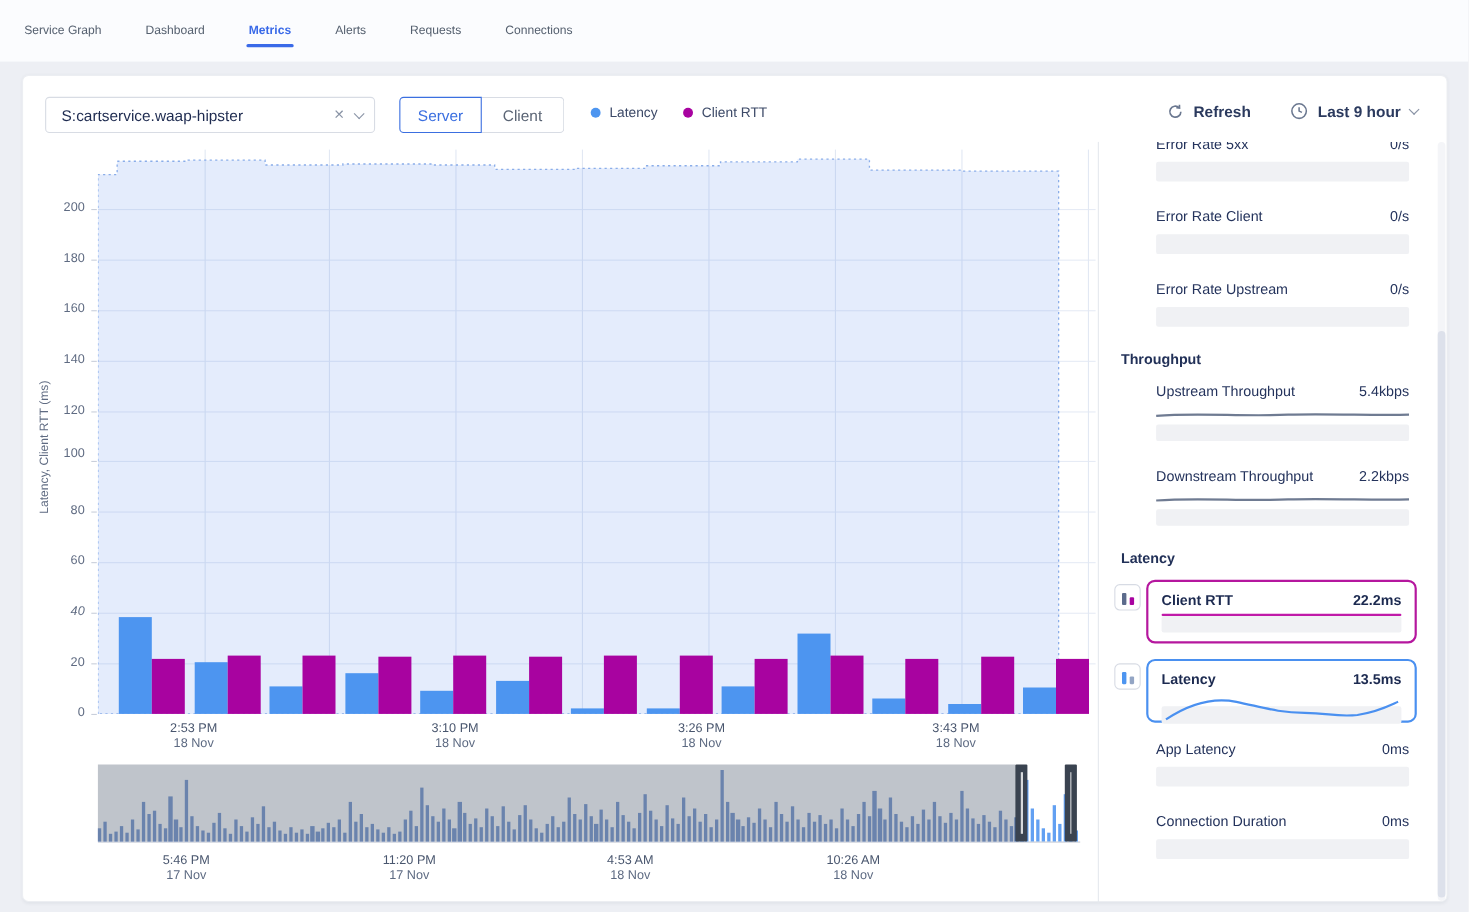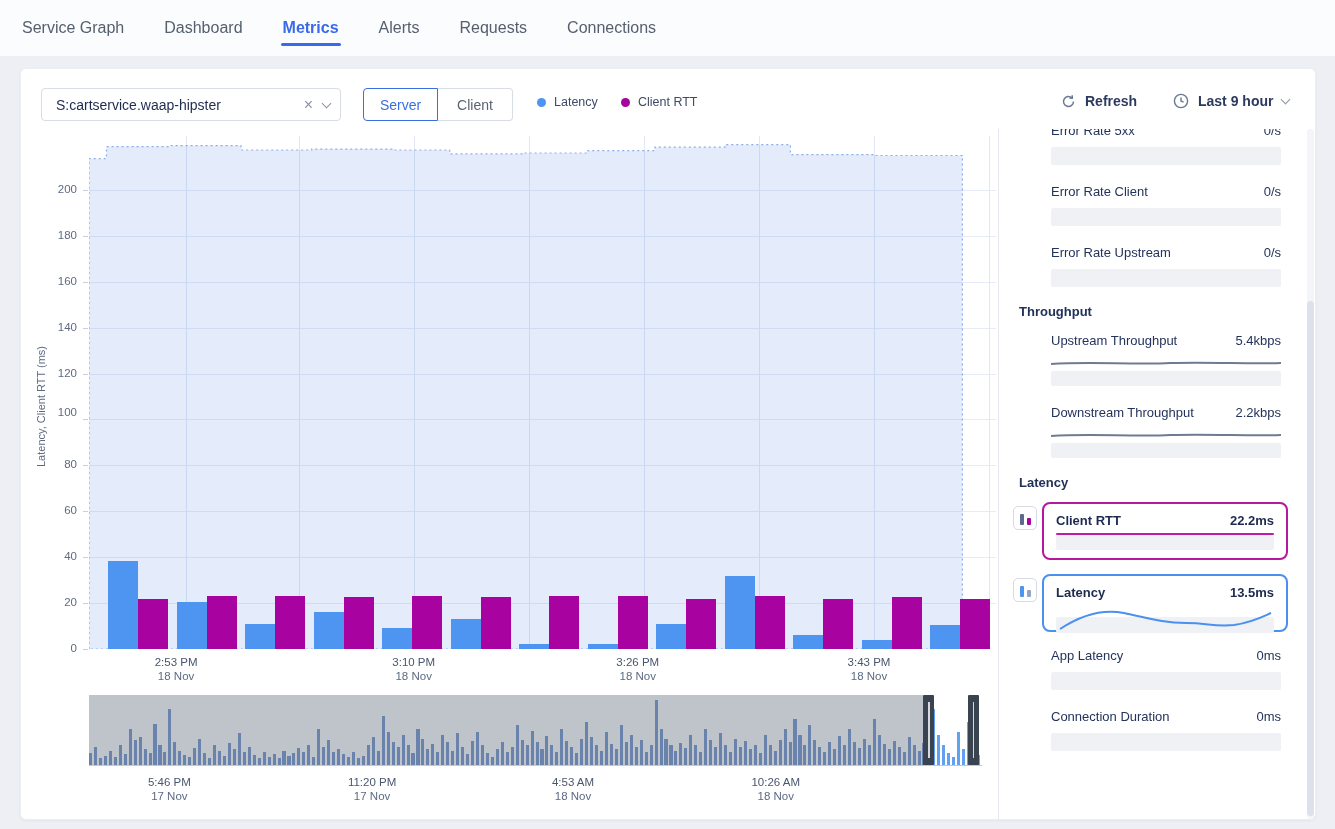--- a/index.html
+++ b/index.html
@@ -3,21 +3,21 @@
 <meta charset="utf-8">
 <style>
   * { margin:0; padding:0; box-sizing:border-box; }
   html,body { width:1335px; height:829px; overflow:hidden; background:#edeff4;
     font-family:"Liberation Sans", sans-serif; }
   #page { position:relative; width:1335px; height:829px; }
 
   
   #topnav { position:absolute; left:0; top:0; width:1335px; height:56px;
     background:#fbfcfe; display:flex; align-items:center; padding-left:20px; }
-  .nav-item { position:relative; font-size:16px; color:#55606f; margin-right:36px;
+  .nav-item { position:relative; font-size:11px; color:#55606f; margin-right:36px;
     padding:19px 2px; cursor:pointer; white-space:nowrap; }
   .nav-item.active { color:#3a6ae8; font-weight:bold; }
   .nav-item.active .underline { position:absolute; left:0; right:0; bottom:10px;
     height:3px; border-radius:2px; background:#3a6ae8; }
 
   
   #card { position:absolute; left:20px; top:68px; width:1296px; height:752px;
     background:#ffffff; border-radius:6px; border:1px solid #eceef2;
     box-shadow:0 1px 3px rgba(20,30,60,0.05); }
 
@@ -71,21 +71,21 @@
   .handle i { position:absolute; left:5px; top:7px; bottom:7px; width:1.5px; background:rgba(255,255,255,0.8); }
   .mxlab { position:absolute; transform:translateX(-50%); text-align:center; top:81px; }
   .mxlab .t { font-size:11.5px; color:#49566e; }
   .mxlab .d { font-size:11.5px; color:#5d6a82; margin-top:2px; }
 
   
   #vdivider { position:absolute; left:977px; top:60px; width:1px; height:692px; background:#e5e8ee; }
   #sidebar { position:absolute; left:978px; top:60px; width:318px; height:692px; overflow:hidden; }
   #side-inner { margin-top:-8px; }
   .section-h { margin:8px 0 12px 20px; font-weight:bold; font-size:13px; color:#223158; }
-  .metric-item { margin:0 0 17px 52px; width:230px; }
+  .metric-item { margin:0 0 22px 52px; width:230px; }
   .m-row { display:flex; justify-content:space-between; align-items:center; height:18px;
     font-size:13px; color:#24335c; cursor:pointer; }
   .m-gap { height:8px; }
   .m-gap-s { height:4px; }
   .band { height:18px; background:#f0f1f4; border-radius:2px; }
   .band-s { height:15px; background:#f0f1f4; border-radius:2px; }
   .spark-line { height:2px; border-radius:1px; background:#6f7b92; }
   .metric-card { position:relative; margin:0 0 14px 43px; width:246px; height:58px;
     border:2px solid; border-radius:8px; background:#fff; padding:7px 12px 0 12px; cursor:pointer; }
   .metric-card .m-row { font-weight:bold; color:#1c2a50; }
@@ -203,21 +203,21 @@
           <div class="bar" style="left: 734px; height: 50.4966px; background: rgb(168, 3, 160);"></div>
           <div class="bar" style="left: 772.5px; height: 9.18121px; background: rgb(77, 149, 240);"></div>
           <div class="bar" style="left: 802.5px; height: 51.6443px; background: rgb(168, 3, 160);"></div>
           <div class="bar" style="left: 841px; height: 24.1007px; background: rgb(77, 149, 240);"></div>
           <div class="bar" style="left: 871px; height: 50.4966px; background: rgb(168, 3, 160);"></div>
         </div>
     <div class="ytick" style="top: 506px;">0</div>
         <div class="ytickmark" style="top: 513px;"></div>
         <div class="ytick" style="top: 460.094px;">20</div>
         <div class="ytickmark" style="top: 467.094px;"></div>
-        <div class="ytick" style="top: 414.188px;">40</div>
+        <div class="ytick" style="top: 414.188px; font-style: italic;">40</div>
         <div class="ytickmark" style="top: 421.188px;"></div>
         <div class="ytick" style="top: 368.282px;">60</div>
         <div class="ytickmark" style="top: 375.282px;"></div>
         <div class="ytick" style="top: 322.376px;">80</div>
         <div class="ytickmark" style="top: 329.376px;"></div>
         <div class="ytick" style="top: 270px;">100</div>
         <div class="ytickmark" style="top: 283.47px;"></div>
         <div class="ytick" style="top: 230.564px;">120</div>
         <div class="ytickmark" style="top: 237.564px;"></div>
         <div class="ytick" style="top: 184.658px;">140</div>

